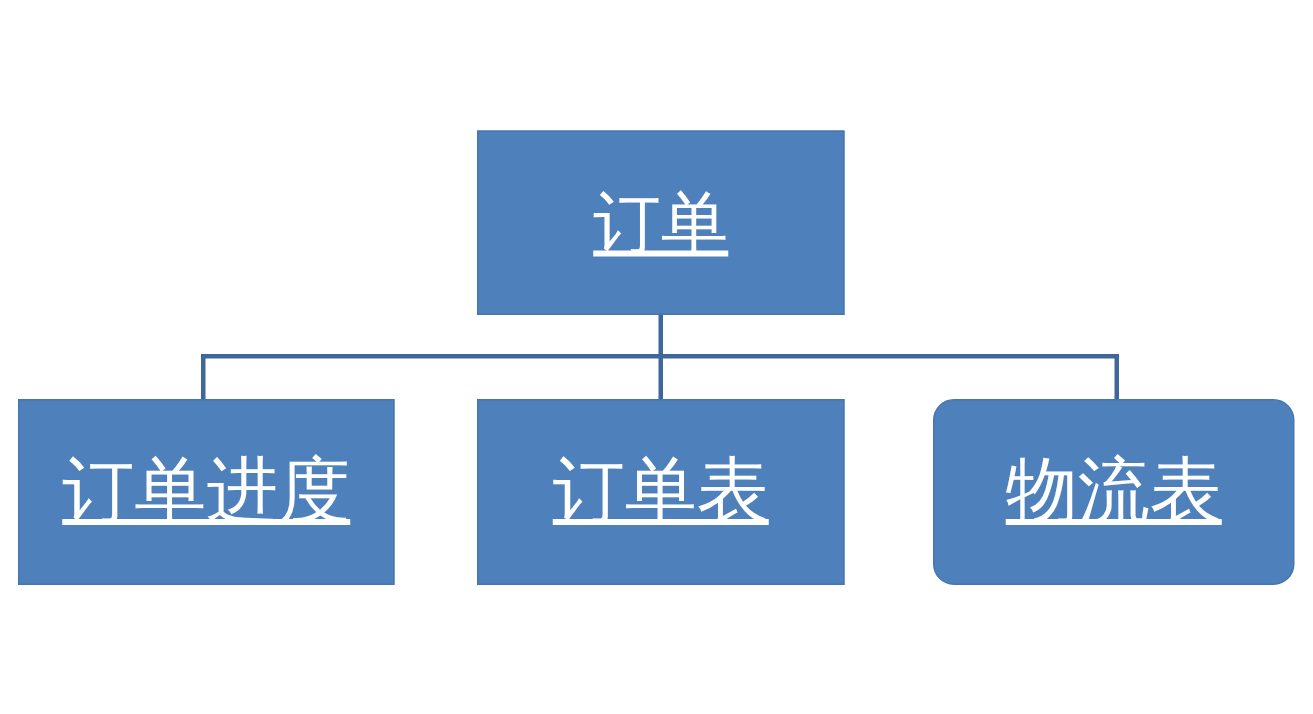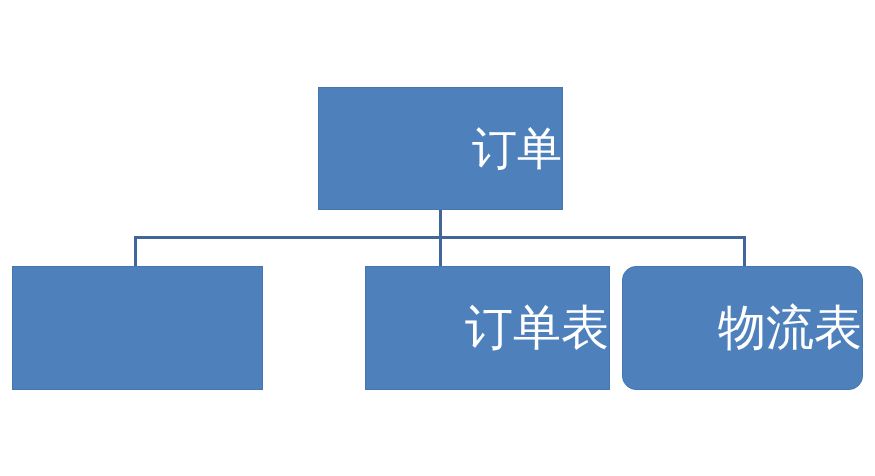--- a/index.html
+++ b/index.html
@@ -18,28 +18,29 @@
   }
   .canvas{position:relative;width:875px;height:476px;background:var(--background);}
   .node{
     position:absolute;
     background:var(--node-fill);
     border:1px solid var(--node-border);
     box-sizing:border-box;
     color:var(--node-text);
     display:flex;
     flex-direction:column;
-    align-items:flex-end;
+    align-items:center;
     justify-content:center;
     text-align:center;
+    text-decoration:underline;
   }
   .node-root{left:318px;top:87px;width:245px;height:123px;font-size:45px;}
   .node-child{top:266px;height:124px;font-size:48px;line-height:56px;}
   .node-left{left:12px;width:251px;}
-  .node-mid{left:318px;width:245px;margin-left:47px;}
+  .node-mid{left:318px;width:245px;}
   .node-right{left:622px;width:241px;border-radius:14px;}
   .node-line{display:block;white-space:nowrap;}
   .connector{position:absolute;background:var(--connector);}
   .conn-root-drop{left:439px;top:210px;width:3px;height:56px;}
   .conn-rail{left:134px;top:236px;width:612px;height:3px;}
   .conn-left-drop{left:134px;top:236px;width:3px;height:30px;}
   .conn-right-drop{left:743px;top:236px;width:3px;height:30px;}
 </style>
 </head>
 <body>
@@ -49,20 +50,21 @@
   <div class="node node-root">
     <span class="node-line">订单</span>
   </div>
 
   <div class="connector conn-root-drop"></div>
   <div class="connector conn-rail"></div>
   <div class="connector conn-left-drop"></div>
   <div class="connector conn-right-drop"></div>
 
   <div class="node node-child node-left">
+    <span class="node-line">订单进度</span>
   </div>
 
   <div class="node node-child node-mid">
     <span class="node-line">订单表</span>
   </div>
 
   <div class="node node-child node-right">
     <span class="node-line">物流表</span>
   </div>
 

